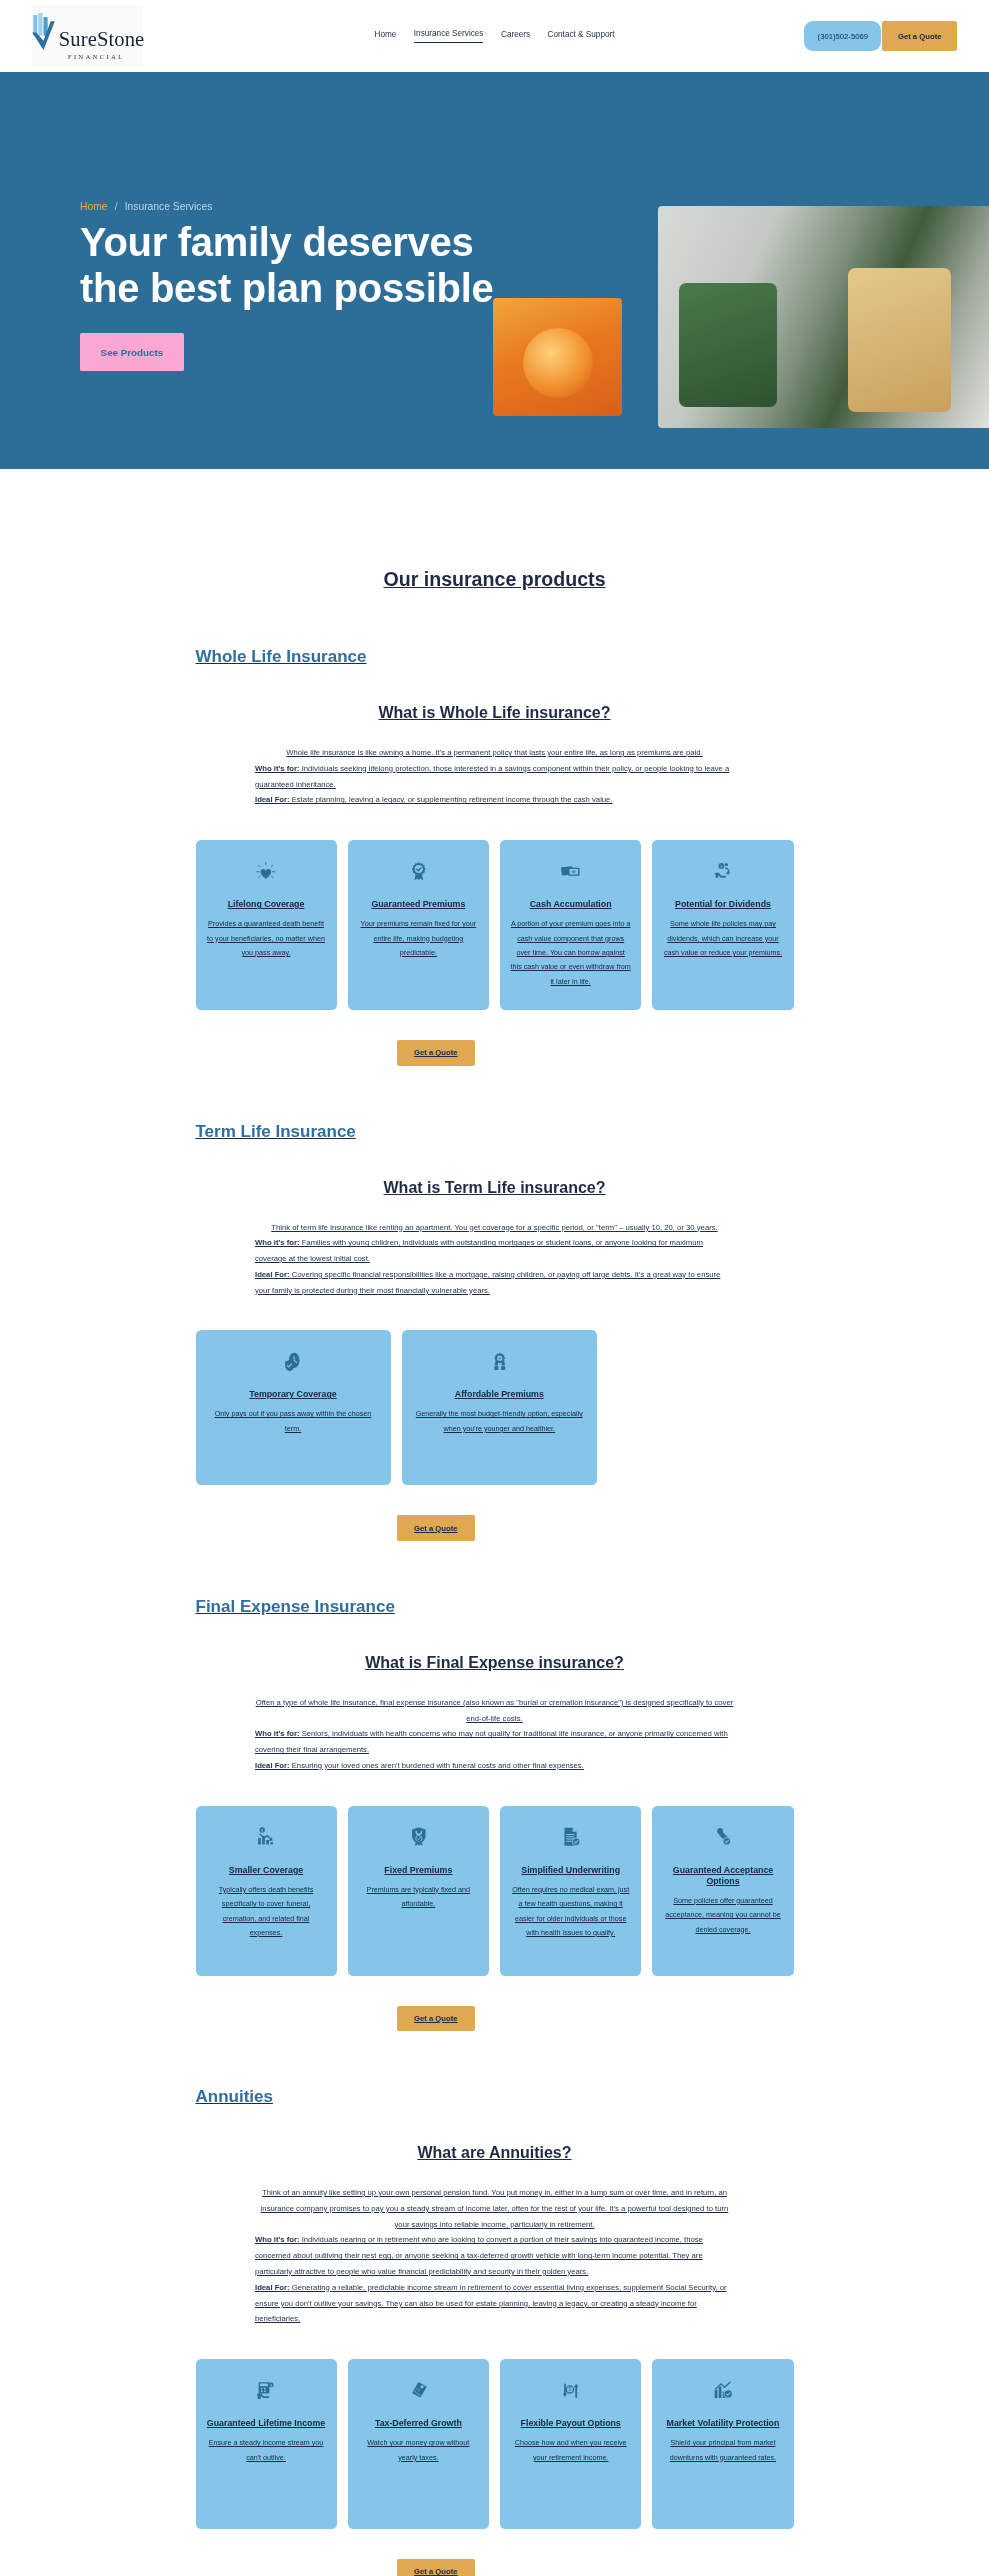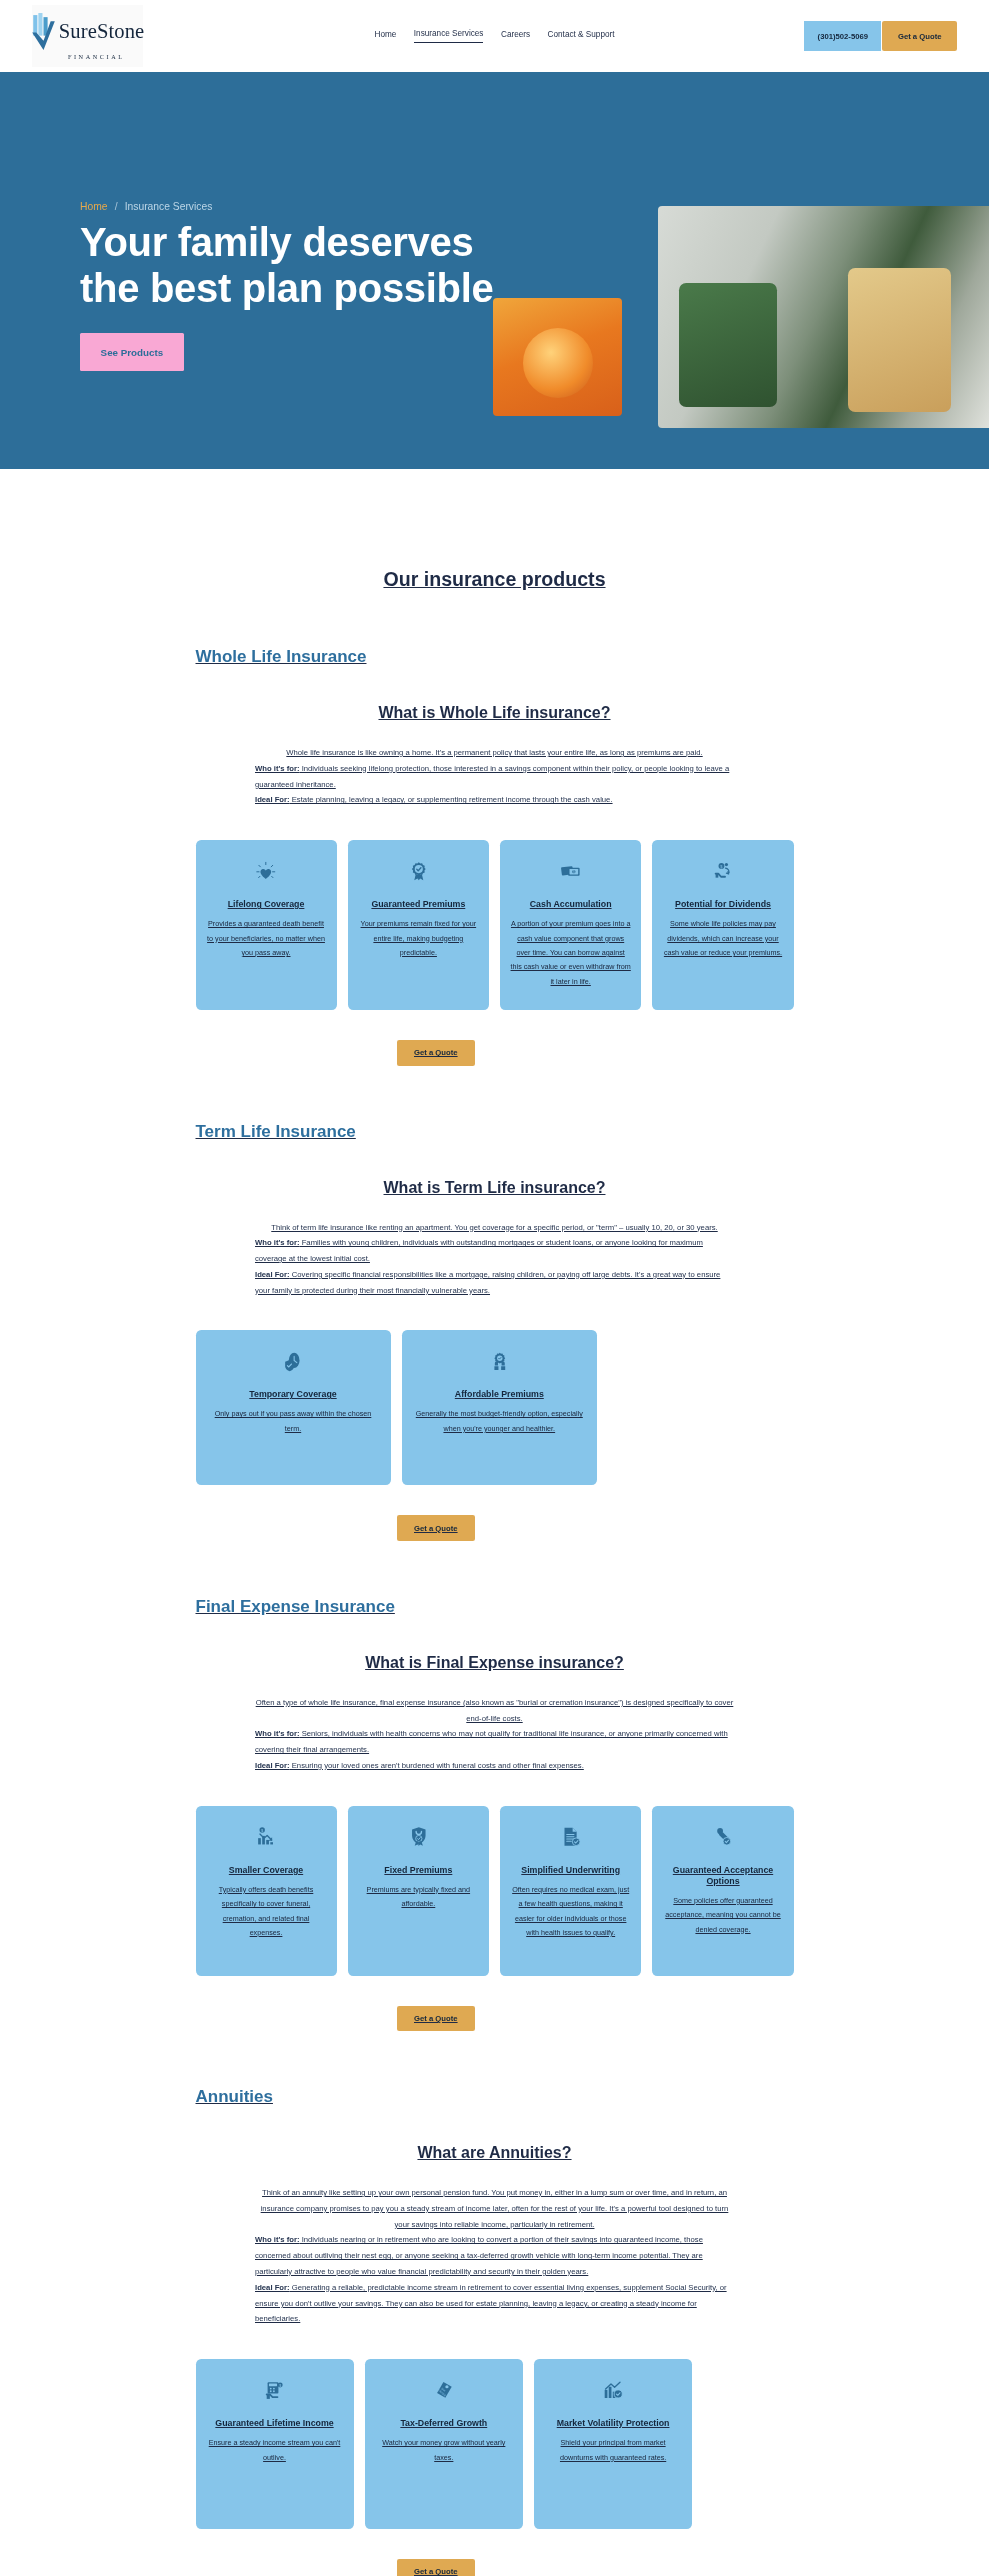--- a/index.html
+++ b/index.html
@@ -30,21 +30,21 @@
     padding:0 32px;
     position:relative;
   }
   .logo-wrap{
     width:111px;height:62px;
     background:#fafafa;
     display:flex;align-items:center;justify-content:center;
     flex:none;
   }
   .logo-inner{display:flex;flex-direction:column;align-items:center;}
-  .logo-row{display:flex;align-items:center;gap:3.1px;}
+  .logo-row{display:flex;align-items:flex-end;gap:3.1px;}
   .logo-mark{width:25px;height:38px;flex:none;}
   .logo-word{
     font-family:"Liberation Serif", serif;
     font-size:20.6px;color:#14263c;letter-spacing:0.1px;line-height:1;
   }
   .logo-sub{
     font-family:"Liberation Serif", serif;
     font-size:6.2px;letter-spacing:2.6px;color:#14263c;margin-top:3.1px;margin-left:17.5px;
   }
   .main-nav{
@@ -52,22 +52,22 @@
     margin-left:auto;margin-right:auto;
     position:absolute;left:50%;transform:translateX(-50%);
   }
   .nav-link{
     font-size:8.2px;color:#1f2b46;text-decoration:none;
     padding-bottom:3.1px;white-space:nowrap;cursor:pointer;
   }
   .nav-link.active{border-bottom:1.5px solid #1f2b46;}
   .header-actions{display:flex;gap:1px;margin-left:auto;}
   .btn-phone{
-    background:var(--card-blue);color:#14263c;font-weight:bold;font-size:7.7px;
-    padding:10.3px 13.4px;border:none;border-radius:0;cursor:pointer;white-space:nowrap;
+    background:var(--card-blue);color:#14263c;font-weight:normal;font-size:7.7px;
+    padding:10.3px 13.4px;border:none;border-radius:9px;cursor:pointer;white-space:nowrap;
   }
   .btn-quote-top{
     background:var(--gold);color:#14263c;font-weight:bold;font-size:7.7px;
     padding:10.3px 15.5px;border:none;border-radius:2.1px;cursor:pointer;white-space:nowrap;
   }
 
   
   .hero{
     background:var(--hero-blue);
     height:397px;
@@ -429,20 +429,34 @@
                   <text x="13" y="32">DEFER</text>
                 </g>
               </svg>
             </div>
       <div class="card-title">Tax-Deferred Growth</div>
       <div class="card-text">Watch your money grow without yearly taxes.</div>
     </div>
     <div class="card card-4">
       <div class="card-icon">
               <svg viewBox="0 0 48 48" width="21.6" height="21.6">
+                <circle cx="22" cy="21" r="8" fill="none" stroke="#2d6e99" stroke-width="3"></circle>
+                <text x="22" y="25" font-size="11" fill="#2d6e99" text-anchor="middle" font-family="sans-serif">$</text>
+                <path d="M11 10v22" stroke="#2d6e99" stroke-width="4" stroke-linecap="round"></path>
+                <path d="M11 38l-5-8h10z"></path>
+                <path d="M36 38V16" stroke="#2d6e99" stroke-width="4" stroke-linecap="round"></path>
+                <path d="M36 8l5 8H31z"></path>
+              </svg>
+            </div>
+      <div class="card-title">Flexible Payout Options</div>
+      <div class="card-text">Choose how and when you receive your retirement income.</div>
+    </div>
+    <div class="card card-4">
+      <div class="card-icon">
+              <svg viewBox="0 0 48 48" width="21.6" height="21.6">
                 <rect x="6" y="22" width="6" height="18"></rect>
                 <rect x="15" y="15" width="6" height="25"></rect>
                 <rect x="24" y="26" width="6" height="14"></rect>
                 <path d="M8 20L20 9l8 7 12-11" fill="none" stroke="#2d6e99" stroke-width="3" stroke-linecap="round" stroke-linejoin="round"></path>
                 <circle cx="36" cy="31" r="9" fill="#2d6e99" stroke="#86c5ea" stroke-width="2"></circle>
                 <path d="M32.2 31.2l2.8 2.8 5-5.4" stroke="#86c5ea" stroke-width="2.4" fill="none" stroke-linecap="round" stroke-linejoin="round"></path>
               </svg>
             </div>
       <div class="card-title">Market Volatility Protection</div>
       <div class="card-text">Shield your principal from market downturns with guaranteed rates.</div>

